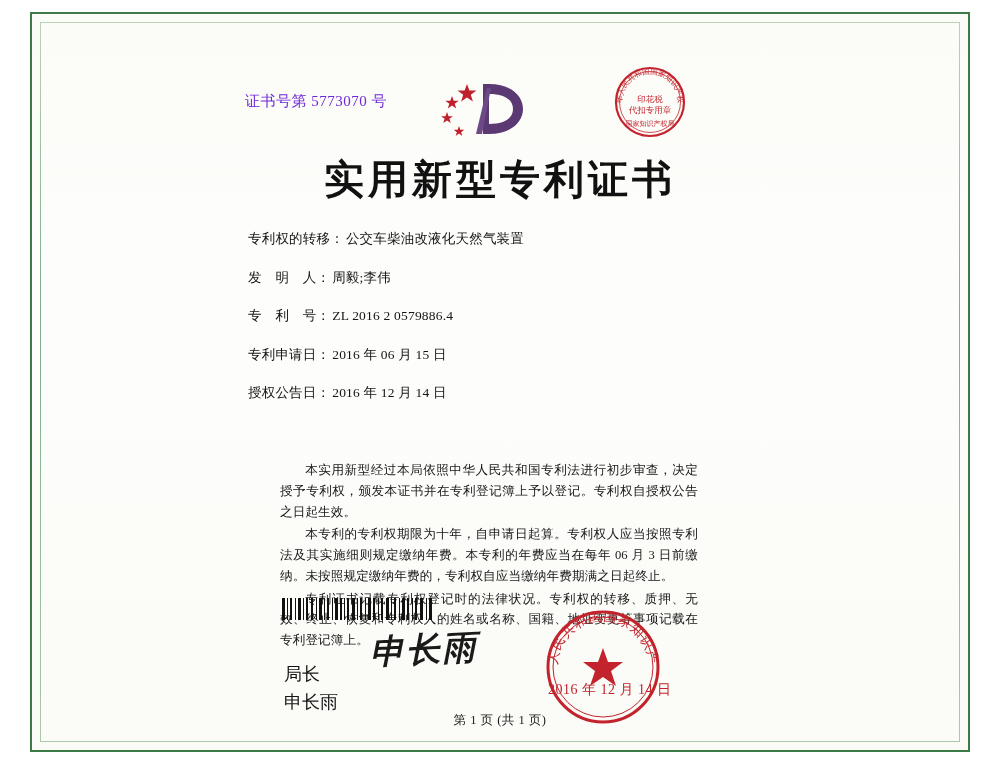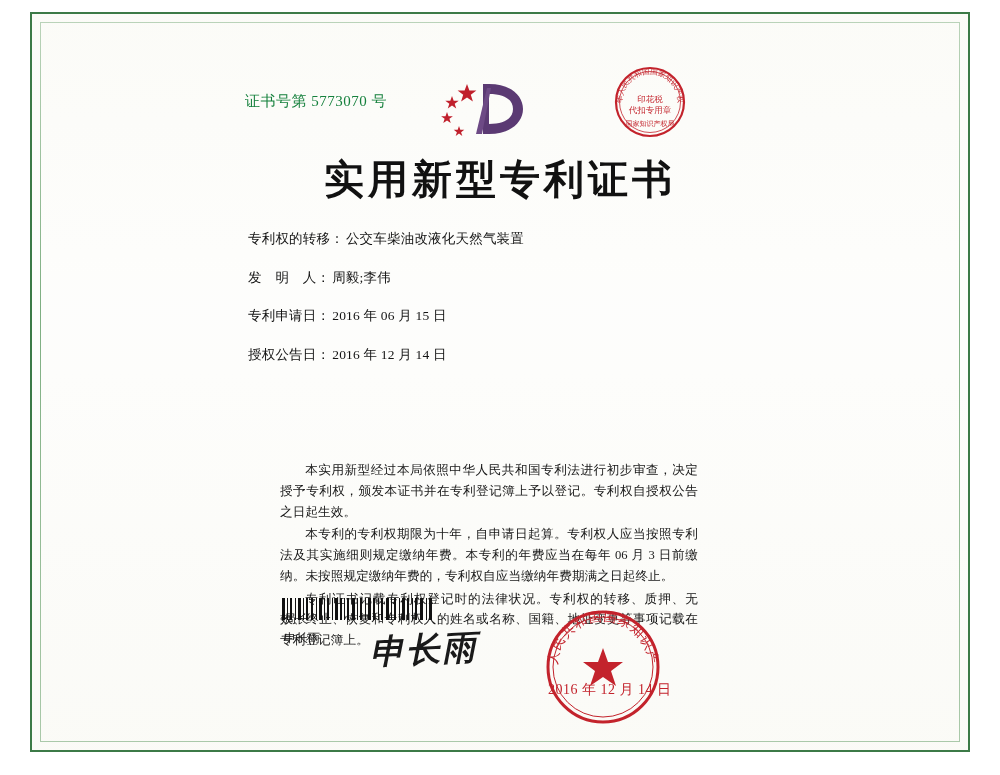--- a/index.html
+++ b/index.html
@@ -43,21 +43,21 @@
     background: linear-gradient(180deg, rgba(250,250,245,0.6) 0%, rgba(255,255,255,0.2) 40%, rgba(248,248,242,0.5) 100%);
     pointer-events: none;
   }
 
   
   .cert-no {
     position: absolute;
     left: 245px;
     top: 92px;
     font-size: 15px;
-    color: #15803d;
+    color: #6d28d9;
     letter-spacing: 0.5px;
     white-space: nowrap;
   }
 
   
   .logo {
     position: absolute;
     left: 425px;
     top: 78px;
     width: 110px;
@@ -140,22 +140,22 @@
     top: 0;
     bottom: 0;
     background: #111;
     display: block;
   }
 
   
   .director {
     position: absolute;
     left: 284px;
-    top: 610px;
-    font-size: 12px;
+    top: 661px;
+    font-size: 18px;
     line-height: 1.55;
     color: #141414;
   }
 
   
   .signature {
     position: absolute;
     left: 370px;
     top: 626px;
     width: 150px;
@@ -243,20 +243,24 @@
   <div class="doc-title">实用新型专利证书</div>
 
   <div class="fields">
     <div class="field-row">
       <span class="field-label">专利权的转移：</span>
       <span class="field-value">公交车柴油改液化天然气装置</span>
     </div>
     <div class="field-row">
       <span class="field-label">发　明　人：</span>
       <span class="field-value">周毅;李伟</span>
+    </div>
+    <div class="field-row">
+      <span class="field-label">专　利　号：</span>
+      <span class="field-value">ZL 2016 2 0579886.4</span>
     </div>
     <div class="field-row">
       <span class="field-label">专利申请日：</span>
       <span class="field-value">2016 年 06 月 15 日</span>
     </div>
     <div class="field-row">
       <span class="field-label">授权公告日：</span>
       <span class="field-value">2016 年 12 月 14 日</span>
     </div>
   </div>
@@ -321,13 +325,14 @@
       <text font-size="13" fill="#c3232c" font-family="DejaVu Serif, serif" letter-spacing="1">
         <textPath href="#seal-main-arc" startOffset="50%" text-anchor="middle">中华人民共和国国家知识产权局</textPath>
       </text>
       <g fill="#c3232c">
         <polygon points="75,56 80,70 95,70 83,79 88,94 75,85 62,94 67,79 55,70 70,70"></polygon>
       </g>
     </svg>
   </div>
   <div class="seal-date">2016 年 12 月 14 日</div>
 
+  <div class="page-foot">第 1 页 (共 1 页)</div>
 </div>
 
 </body></html>

